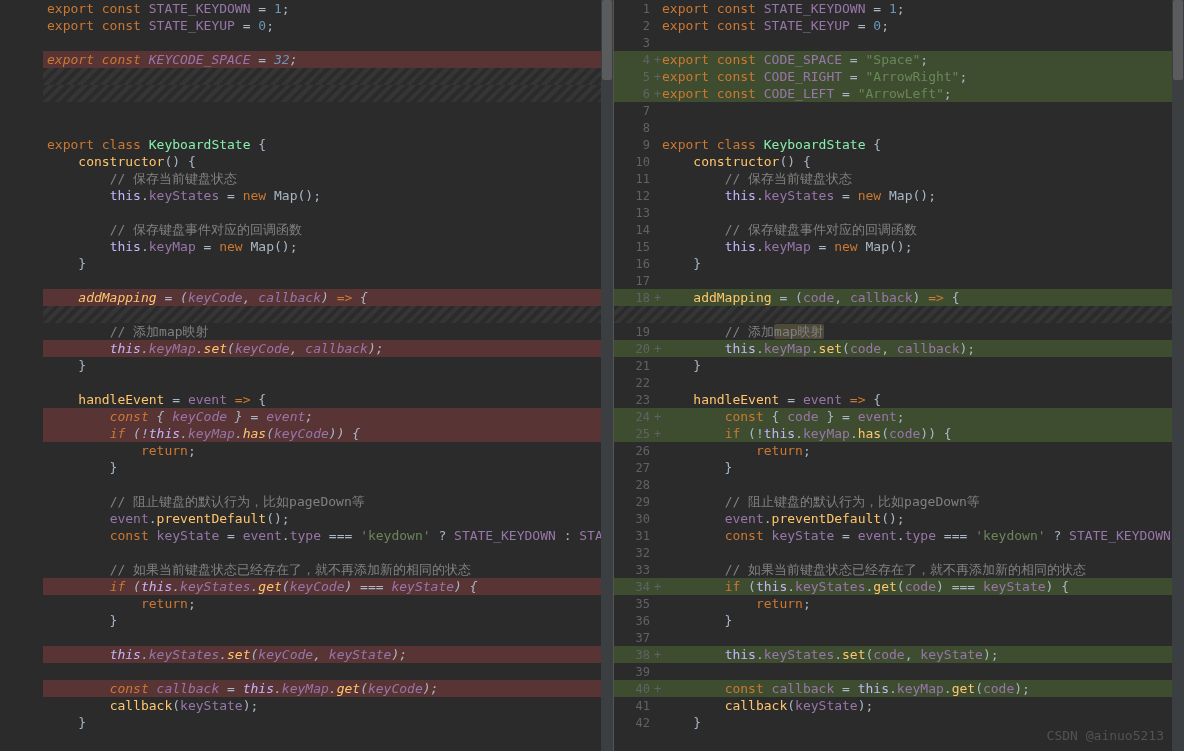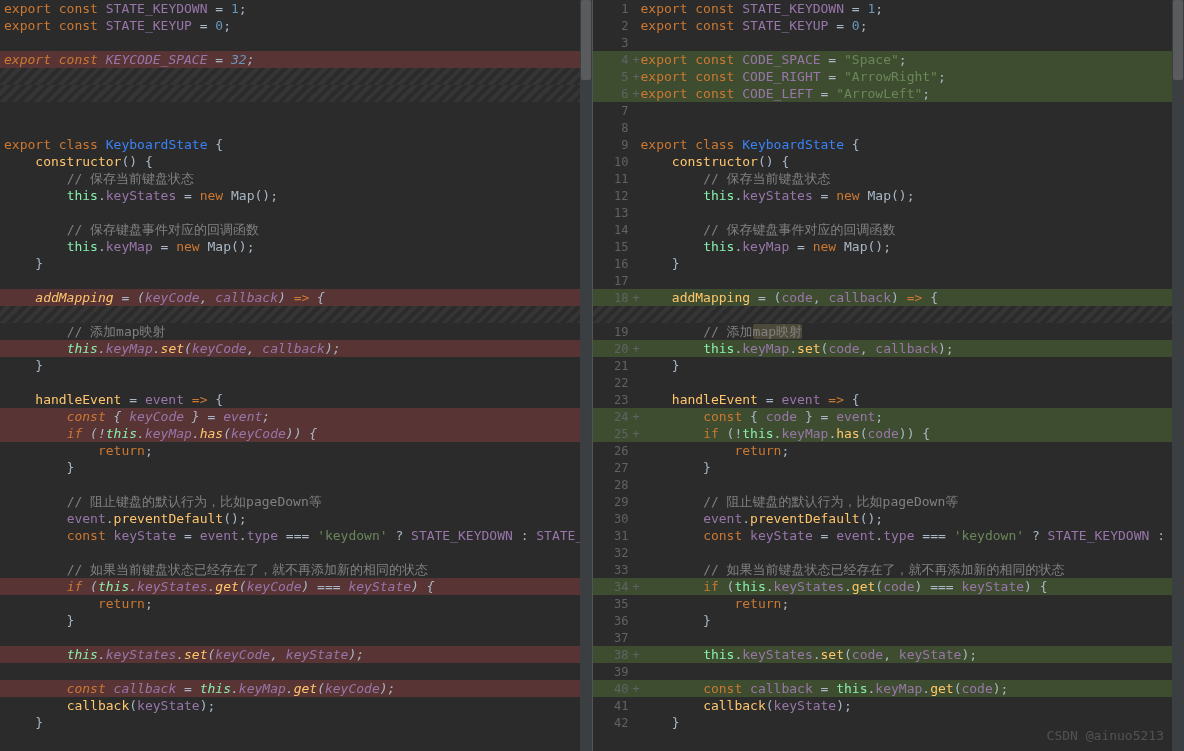--- a/index.html
+++ b/index.html
@@ -9,20 +9,21 @@
   background: #2b2b2b;
   color: #a9b7c6;
   overflow: hidden;
   width: 1184px;
   height: 751px;
 }
 .diff-container {
   display: flex;
   width: 100%;
   height: 100%;
+  padding-left: 43px;
 }
 .pane {
   flex: 1;
   overflow: hidden;
   position: relative;
 }
 .pane.left { border-right: 1px solid #555; }
 .pane.right .code { padding-left: 54px; }
 .code {
   white-space: pre;
@@ -50,27 +51,27 @@
 .gnum {
   display: inline-block;
   width: 36px;
   text-align: right;
   color: #606366;
   margin-right: 12px;
   font-size: 12px;
 }
 .gnum.plus::after { content: '+'; color: #606366; position: absolute; left: 40px; }
 .kw { color: #cc7832; }
-.cls { color: #3b82f6; }
+.cls { color: #86efac; }
 .fn { color: #ffc66d; }
 .str { color: #6a8759; }
 .num { color: #6897bb; }
 .cmt { color: #808080; }
 .prop { color: #9876aa; }
-.this { color: #86efac; }
+.this { color: #c4b5fd; }
 .new { color: #cc7832; }
 .hl-word { background: #4e4a3a; border-radius: 2px; }
 .scrollbar {
   position: absolute;
   right: 0;
   top: 0;
   width: 12px;
   height: 100%;
   background: #3c3f41;
 }

